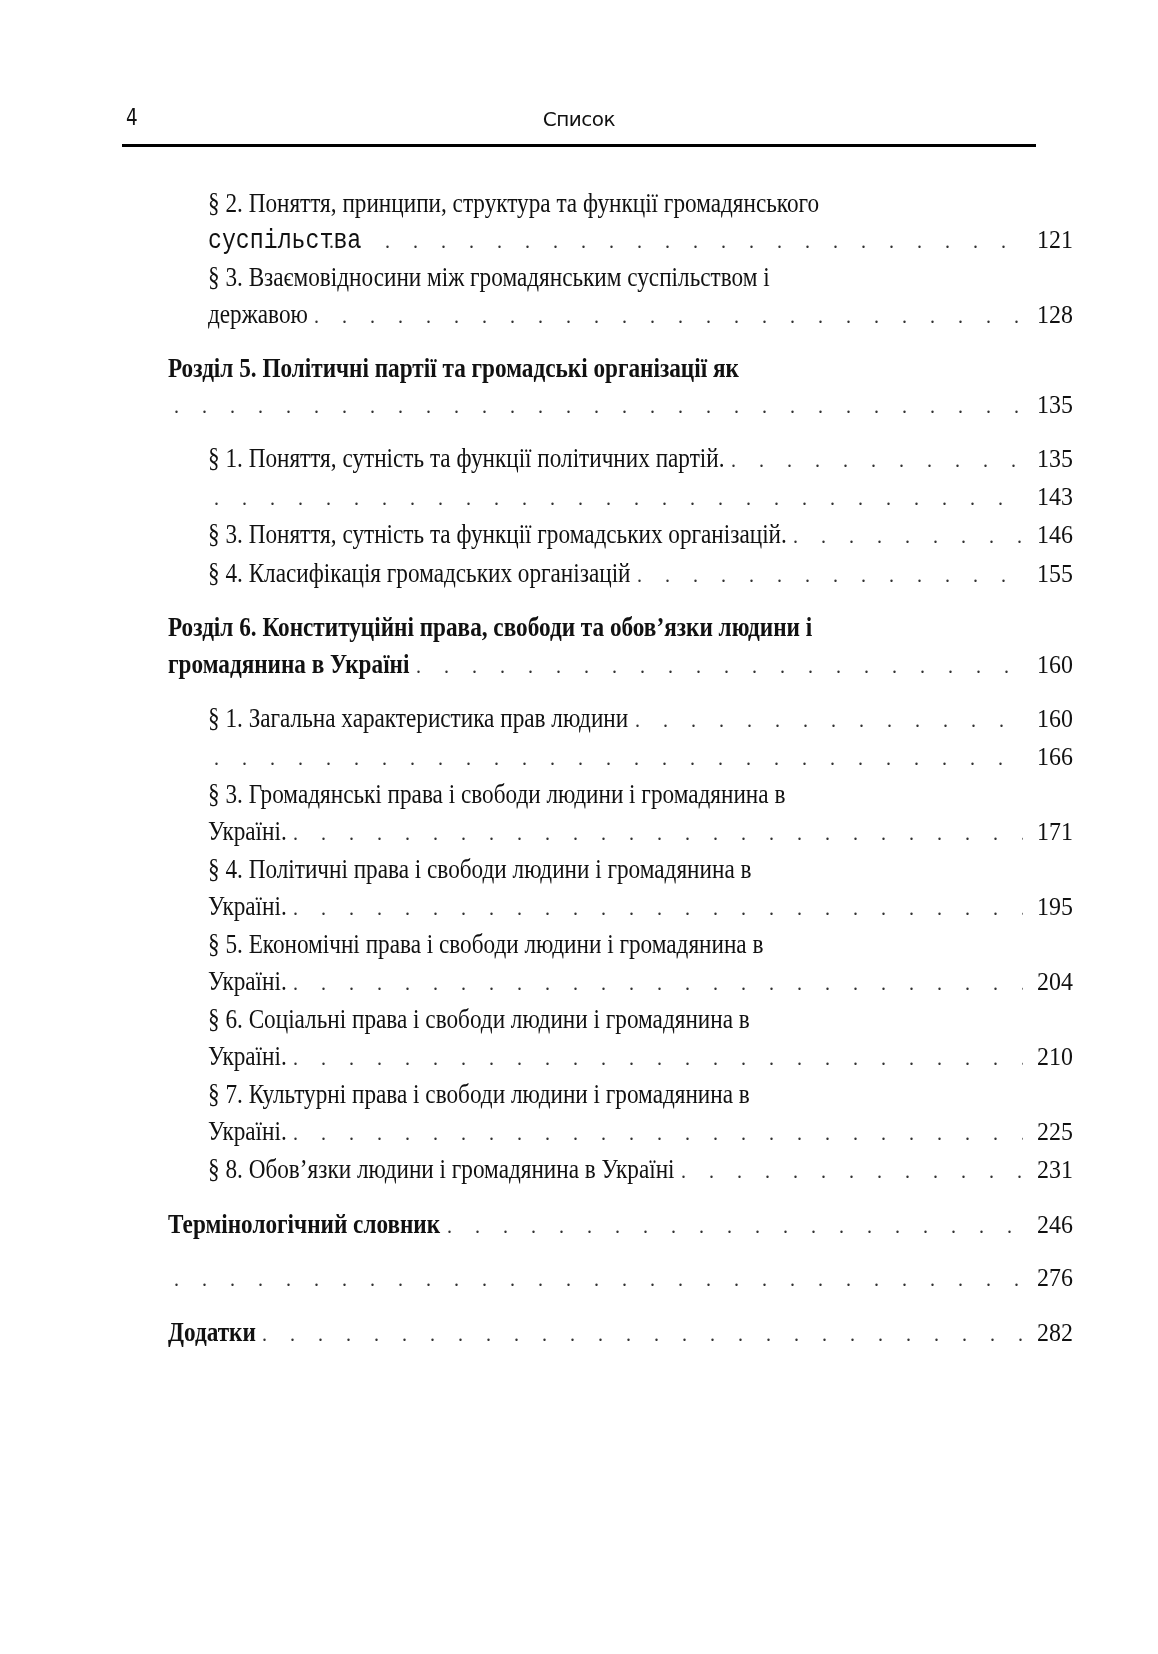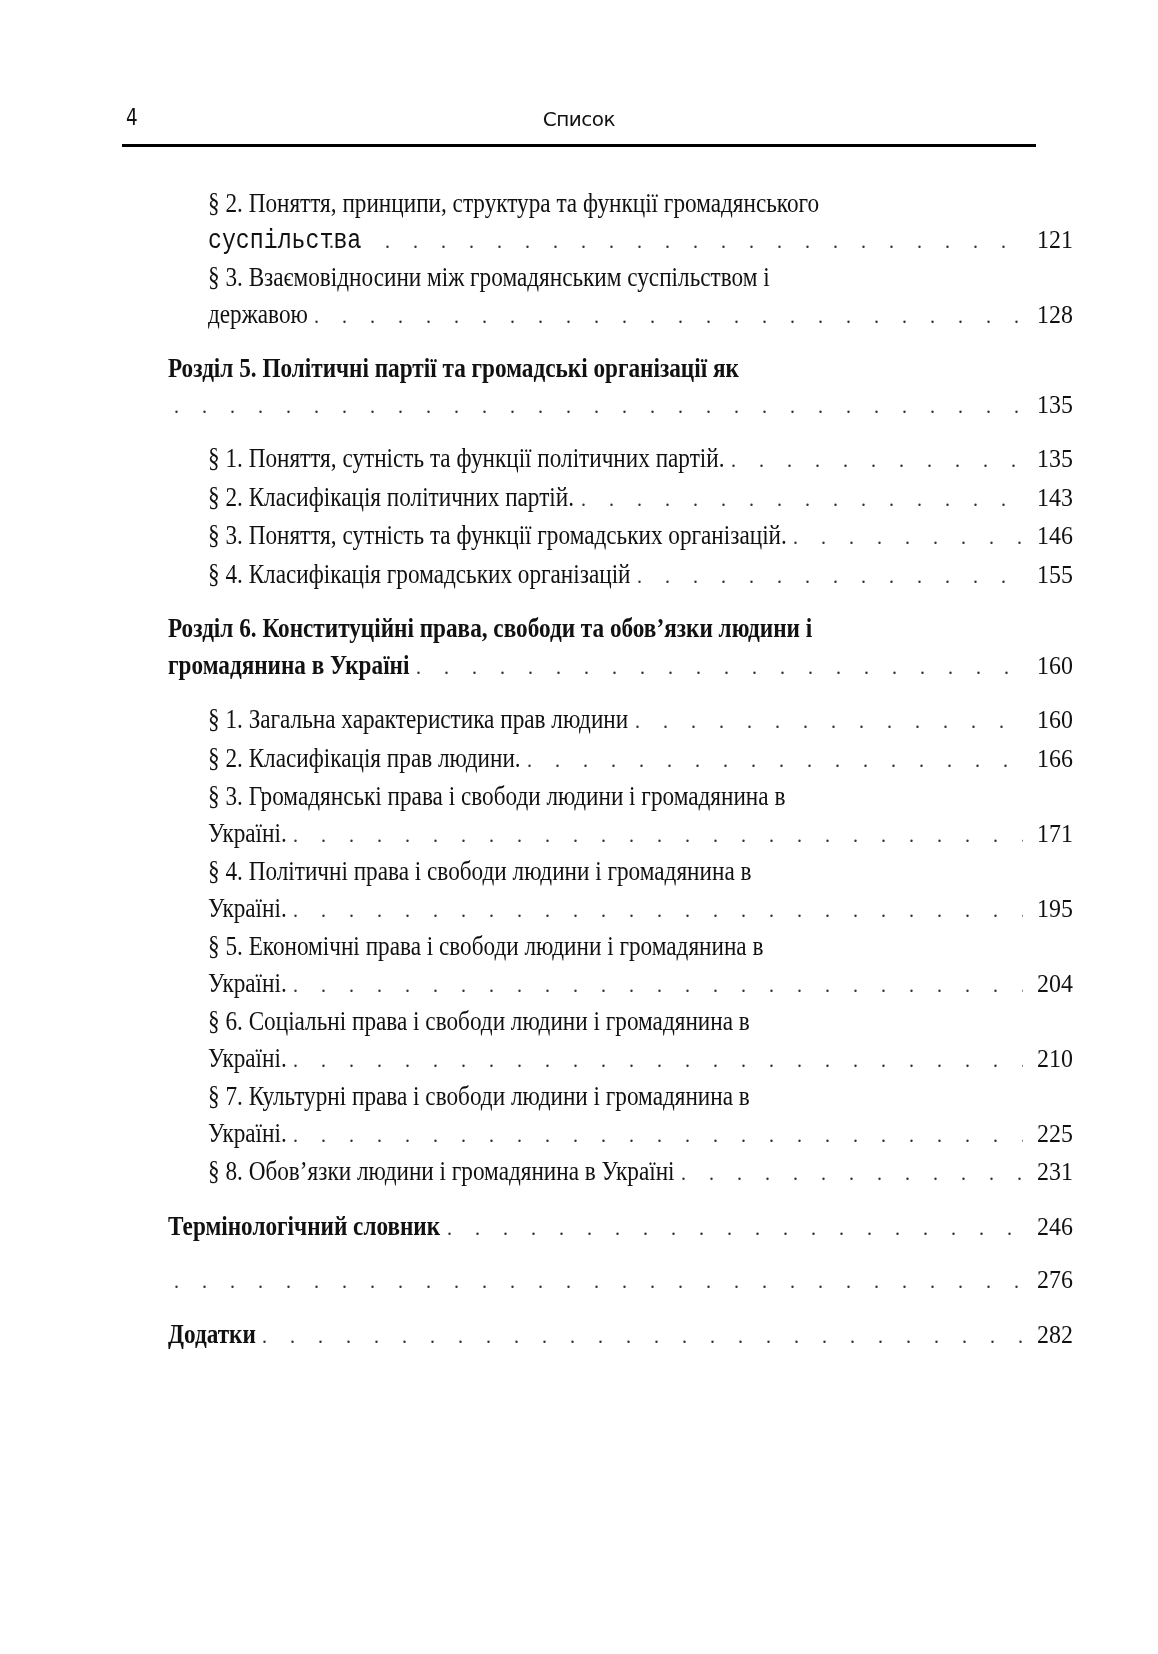--- a/index.html
+++ b/index.html
@@ -147,21 +147,20 @@
     </div>
     <div class="toc-entry sub">
       <div class="line">
         <span class="text-wrap" style="width: 517px;"><span class="text">§ 1. Поняття, сутність та функції політичних партій.</span></span>
         <span class="leader">. . . . . . . . . . . . . . . . . . . . . . . . . . . . . . . . . . . . . . . . . . . . . . . . . . . . . . . . . . . . . . . . . . . . . . .</span>
         <span class="page">135</span>
       </div>
     </div>
     <div class="toc-entry sub">
       <div class="line">
-        <span class="text-wrap" style="width: 367px;"><span class="text">§ 2. Класифікація політичних партій.</span></span>
         <span class="leader">. . . . . . . . . . . . . . . . . . . . . . . . . . . . . . . . . . . . . . . . . . . . . . . . . . . . . . . . . . . . . . . . . . . . . . .</span>
         <span class="page">143</span>
       </div>
     </div>
     <div class="toc-entry sub">
       <div class="line">
         <span class="text-wrap" style="width: 579px;"><span class="text">§ 3. Поняття, сутність та функції  громадських організацій.</span></span>
         <span class="leader">. . . . . . . . . . . . . . . . . . . . . . . . . . . . . . . . . . . . . . . . . . . . . . . . . . . . . . . . . . . . . . . . . . . . . . .</span>
         <span class="page">146</span>
       </div>
@@ -185,21 +184,20 @@
     </div>
     <div class="toc-entry sub">
       <div class="line">
         <span class="text-wrap" style="width: 421px;"><span class="text">§ 1. Загальна характеристика прав людини</span></span>
         <span class="leader">. . . . . . . . . . . . . . . . . . . . . . . . . . . . . . . . . . . . . . . . . . . . . . . . . . . . . . . . . . . . . . . . . . . . . . .</span>
         <span class="page">160</span>
       </div>
     </div>
     <div class="toc-entry sub">
       <div class="line">
-        <span class="text-wrap" style="width: 313px;"><span class="text">§ 2. Класифікація прав людини.</span></span>
         <span class="leader">. . . . . . . . . . . . . . . . . . . . . . . . . . . . . . . . . . . . . . . . . . . . . . . . . . . . . . . . . . . . . . . . . . . . . . .</span>
         <span class="page">166</span>
       </div>
     </div>
     <div class="toc-entry sub">
       <div class="line first-line">
         <span class="text">§ 3. Громадянські права і свободи людини  і громадянина в</span>
       </div>
       <div class="line">
         <span class="text-wrap" style="width: 79px;"><span class="text">Україні.</span></span>

